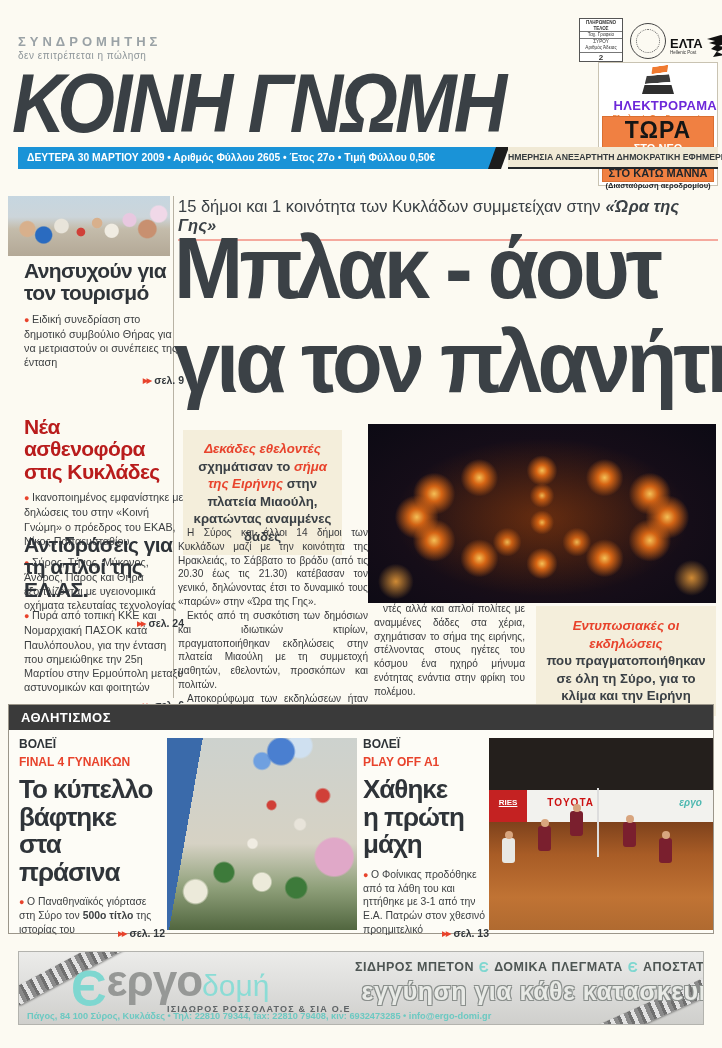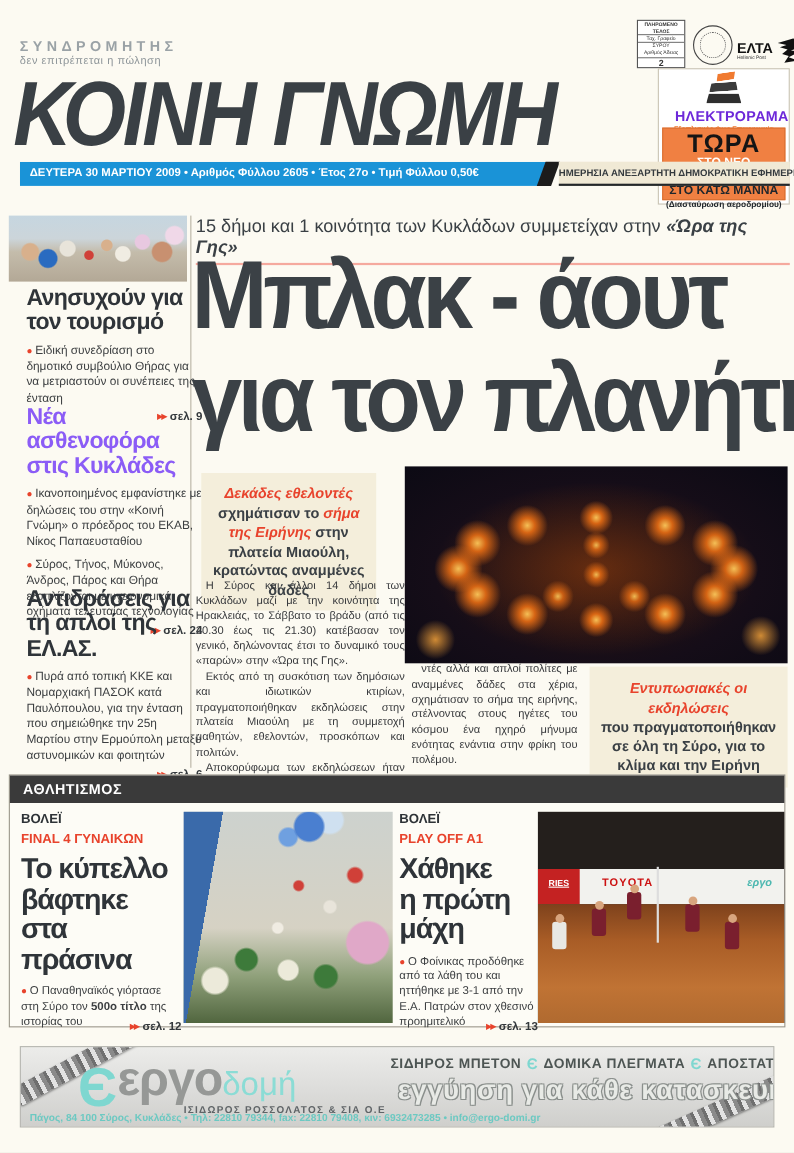--- a/index.html
+++ b/index.html
@@ -65,21 +65,21 @@
       radial-gradient(circle at 33% 50%,#e8e4da 0 6%,transparent 7%),
       radial-gradient(circle at 45% 60%,#d04038 0 4%,transparent 5%),
       radial-gradient(circle at 55% 45%,#d8b08c 0 5%,transparent 6%),
       radial-gradient(circle at 64% 58%,#f0ece2 0 6%,transparent 7%),
       radial-gradient(circle at 75% 40%,#e8c8e0 0 5%,transparent 6%),
       radial-gradient(circle at 86% 55%,#c89070 0 6%,transparent 7%),
       radial-gradient(circle at 93% 30%,#f0d8e8 0 5%,transparent 6%),
       linear-gradient(180deg,#c6d6e0 0%,#ccd5da 35%,#c4bcab 55%,#b3a896 100%);}
   .l-art{position:absolute;left:24px;width:160px;}
   .art-title{margin:0;font-size:21px;line-height:1.07;font-weight:bold;letter-spacing:-0.6px;color:#2f3439;}
-  .art-title.orange{color:#8b5cf6;}
+  .art-title.orange{color:#b91c1c;margin-top:48px;}
   .bullet{margin:7px 0 0;font-size:10.8px;line-height:1.32;color:#3c3f41;}
   .dot::before{content:"● ";color:#e8432c;font-size:9px;}
   .pref{margin-top:4px;text-align:right;font-size:10.5px;font-weight:bold;color:#33383c;}
   .arr::before{content:"▶▶";color:#e8432c;font-size:7.5px;letter-spacing:-2px;margin-right:4px;vertical-align:1px;}
   .vdiv{position:absolute;left:173px;top:196px;width:1px;height:502px;background:#b8b2a4;}
 
   
   .kicker{position:absolute;left:178px;top:197px;width:540px;font-size:16.5px;color:#3a4045;
           border-bottom:2px solid #f5a99e;padding-bottom:4px;}
   .kicker-em{font-weight:bold;font-style:italic;margin-left:5px;}

